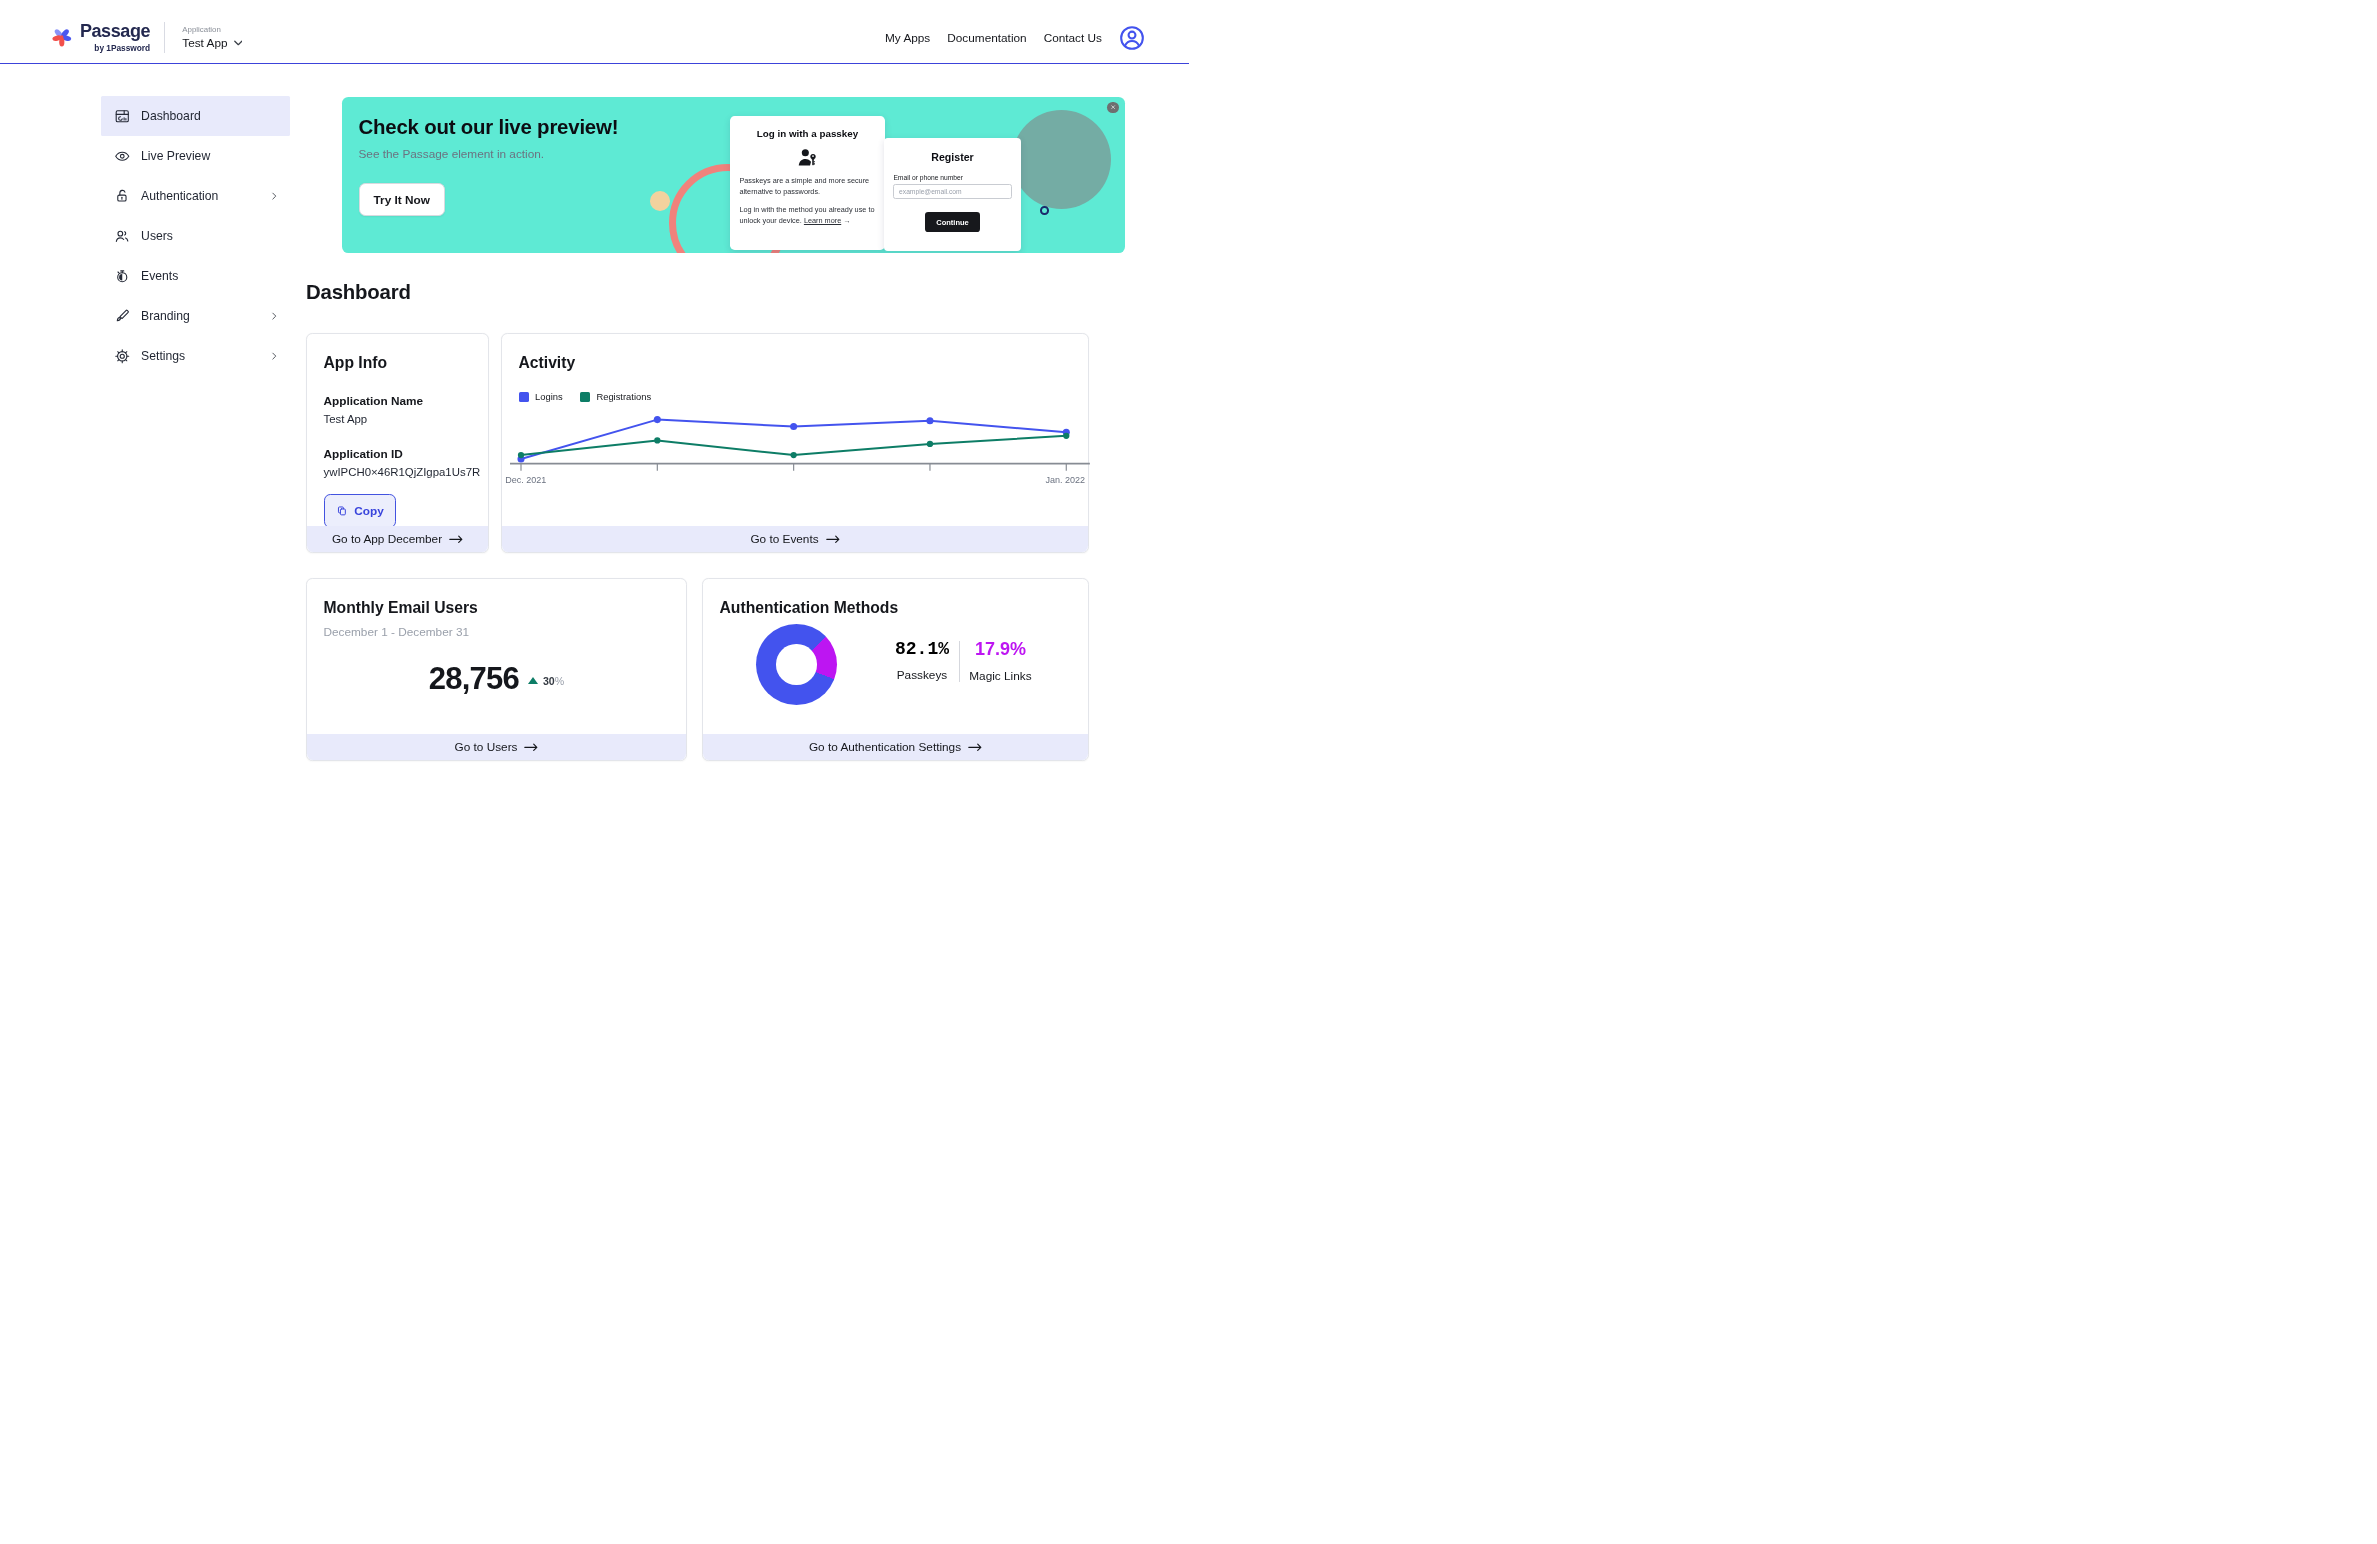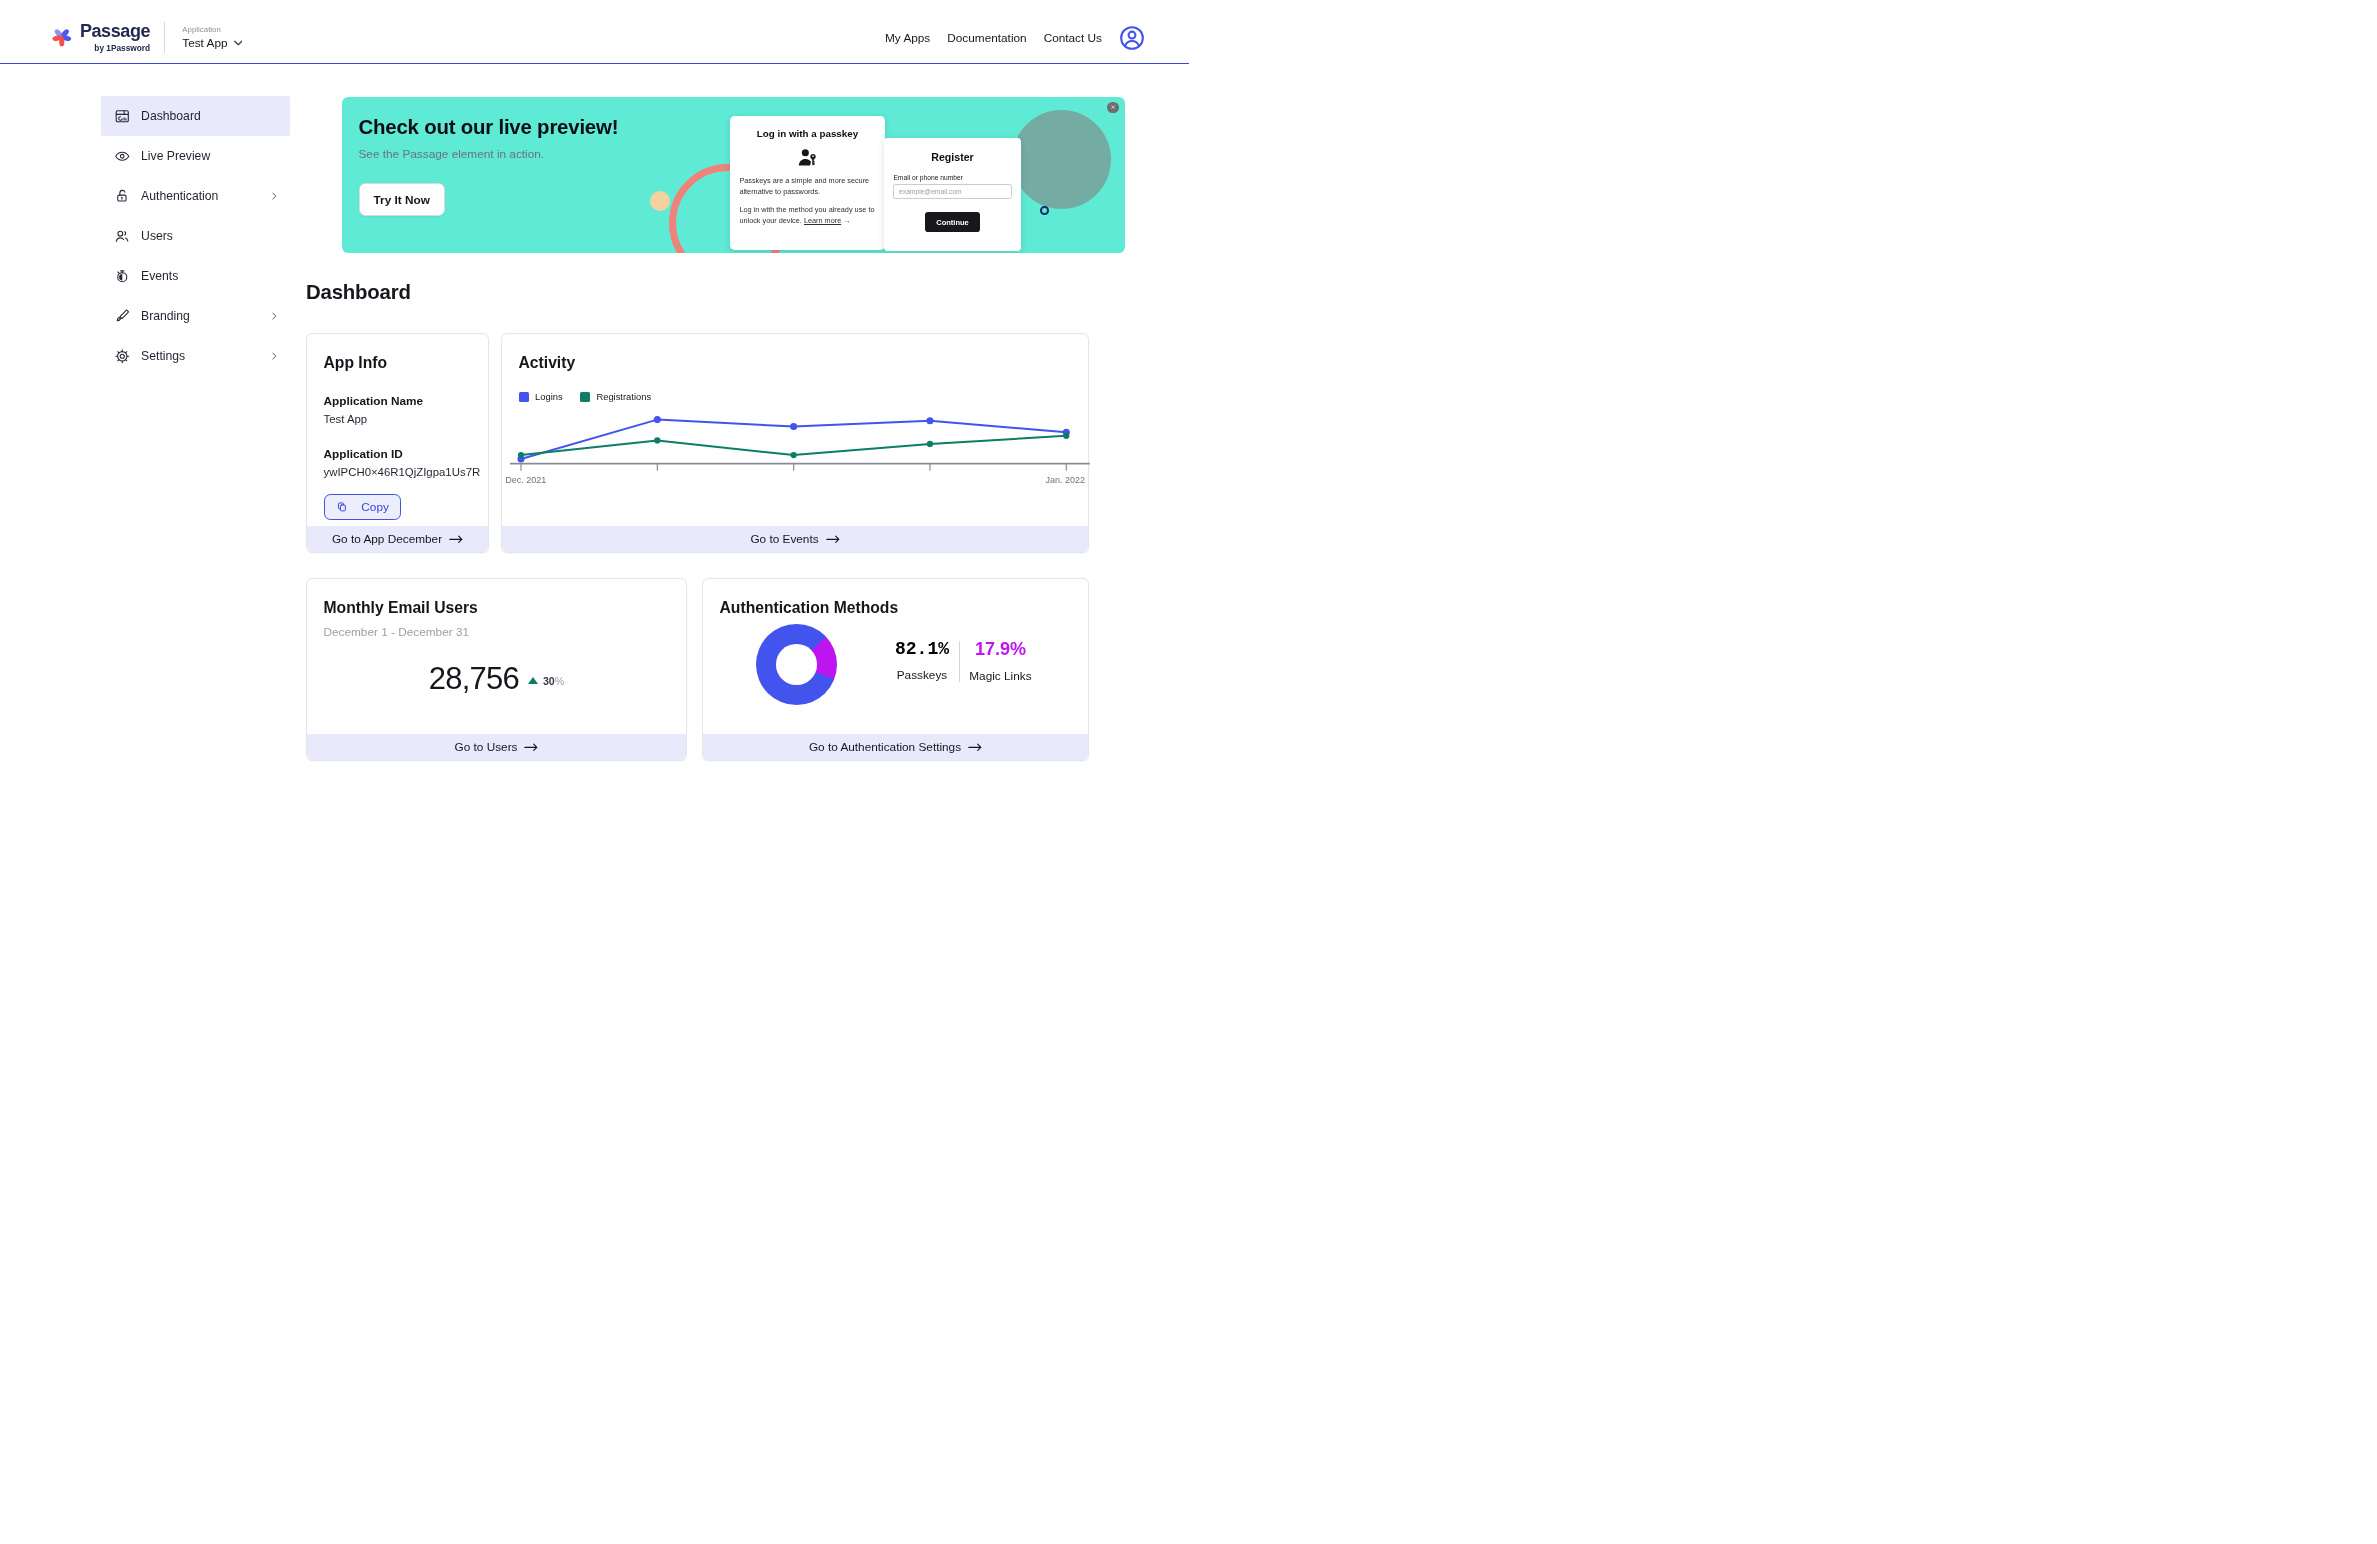--- a/index.html
+++ b/index.html
@@ -89,39 +89,39 @@
   .card-title { position:absolute; left:16.5px; top:20.4px; font-size:15.7px; font-weight:700; color:#15171c; }
   .card-footer { position:absolute; left:0; bottom:0; width:100%; height:26px; background:#e8eafb;
                  border-radius:0 0 6.3px 6.3px; display:flex; align-items:center; justify-content:center;
                  gap:7px; font-size:11.8px; color:#15171c; cursor:pointer; }
   .card-footer svg { width:14px; height:8.6px; stroke:#15171c; fill:none; stroke-width:1.5;
                      stroke-linecap:round; stroke-linejoin:round; }
 
   .card-appinfo { left:306px; top:333px; width:183px; height:220px; }
   .ai-label { position:absolute; left:16.5px; font-size:11.8px; font-weight:700; color:#15171c; }
   .ai-value { position:absolute; left:16.5px; font-size:11.4px; color:#1f2430; white-space:nowrap; }
-  .copy-btn { position:absolute; left:16.5px; top:160px; height:26px; padding:8px 11px;
+  .copy-btn { position:absolute; left:16.5px; top:160px; height:26px; padding:16px 11px;
               background:#eceefc; border:1.2px solid #4353e0; border-radius:6.3px;
-              display:flex; align-items:center; gap:14px; font-size:11.8px; font-weight:400;
+              display:flex; align-items:center; gap:7px; font-size:11.8px; font-weight:700;
               color:#3944dc; cursor:pointer; font-family:"Liberation Sans","DejaVu Sans",sans-serif; }
   .copy-btn svg { width:11.8px; height:11.8px; stroke:#3944dc; fill:none; stroke-width:2;
                   stroke-linejoin:round; stroke-linecap:round; }
 
   .card-activity { left:501px; top:333px; width:588px; height:220px; }
   .legend { position:absolute; left:16.5px; top:57px; display:flex; align-items:center; gap:17.3px; }
   .leg-item { display:flex; align-items:flex-end; gap:6.3px; }
   .leg-swatch { width:10.2px; height:10.2px; border-radius:1.6px; }
   .leg-label { font-size:9.4px; color:#15171c; }
   .chart-svg { position:absolute; left:0; top:0; }
 
   .card-mau { left:306px; top:578px; width:381px; height:183px; }
   .card-sub { position:absolute; left:16.5px; top:46px; font-size:11.8px; color:#9aa0ab; }
   .mau-row { position:absolute; left:0; top:82px; width:100%; display:flex; align-items:center;
              justify-content:center; gap:9.4px; }
-  .mau-number { font-size:31px; font-weight:400; color:#15171c; letter-spacing:-0.8px; }
+  .mau-number { font-size:31px; font-weight:700; color:#15171c; letter-spacing:-0.8px; }
   .mau-delta { display:flex; align-items:center; gap:4.7px; margin-top:3.1px; }
   .tri-up { width:0; height:0; border-left:5.1px solid transparent; border-right:5.1px solid transparent;
             border-bottom:7.9px solid #0d7d66; }
   .delta-num { font-size:10.6px; font-weight:700; color:#343a42; }
   .delta-unit { font-size:10.6px; color:#9aa0ab; }
 
   .card-auth { left:702px; top:578px; width:387px; height:183px; }
   .donut { position:absolute; left:53px; top:45px; width:81px; height:81px; border-radius:50%; }
   .donut::after { content:""; position:absolute; inset:20.4px; background:#fff; border-radius:50%; }
   .auth-stats { position:absolute; left:185px; top:60px; display:flex; align-items:stretch; }

